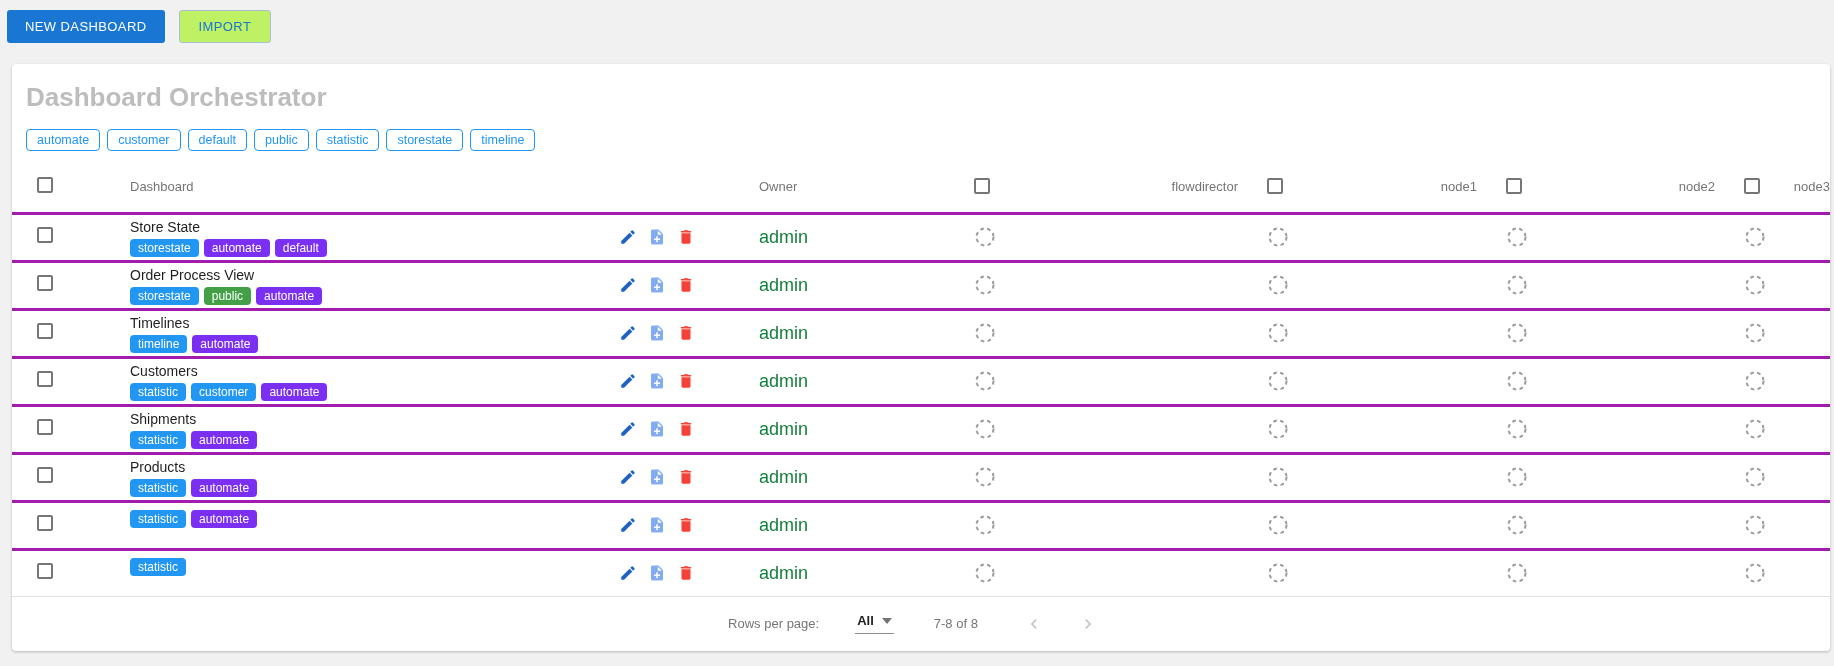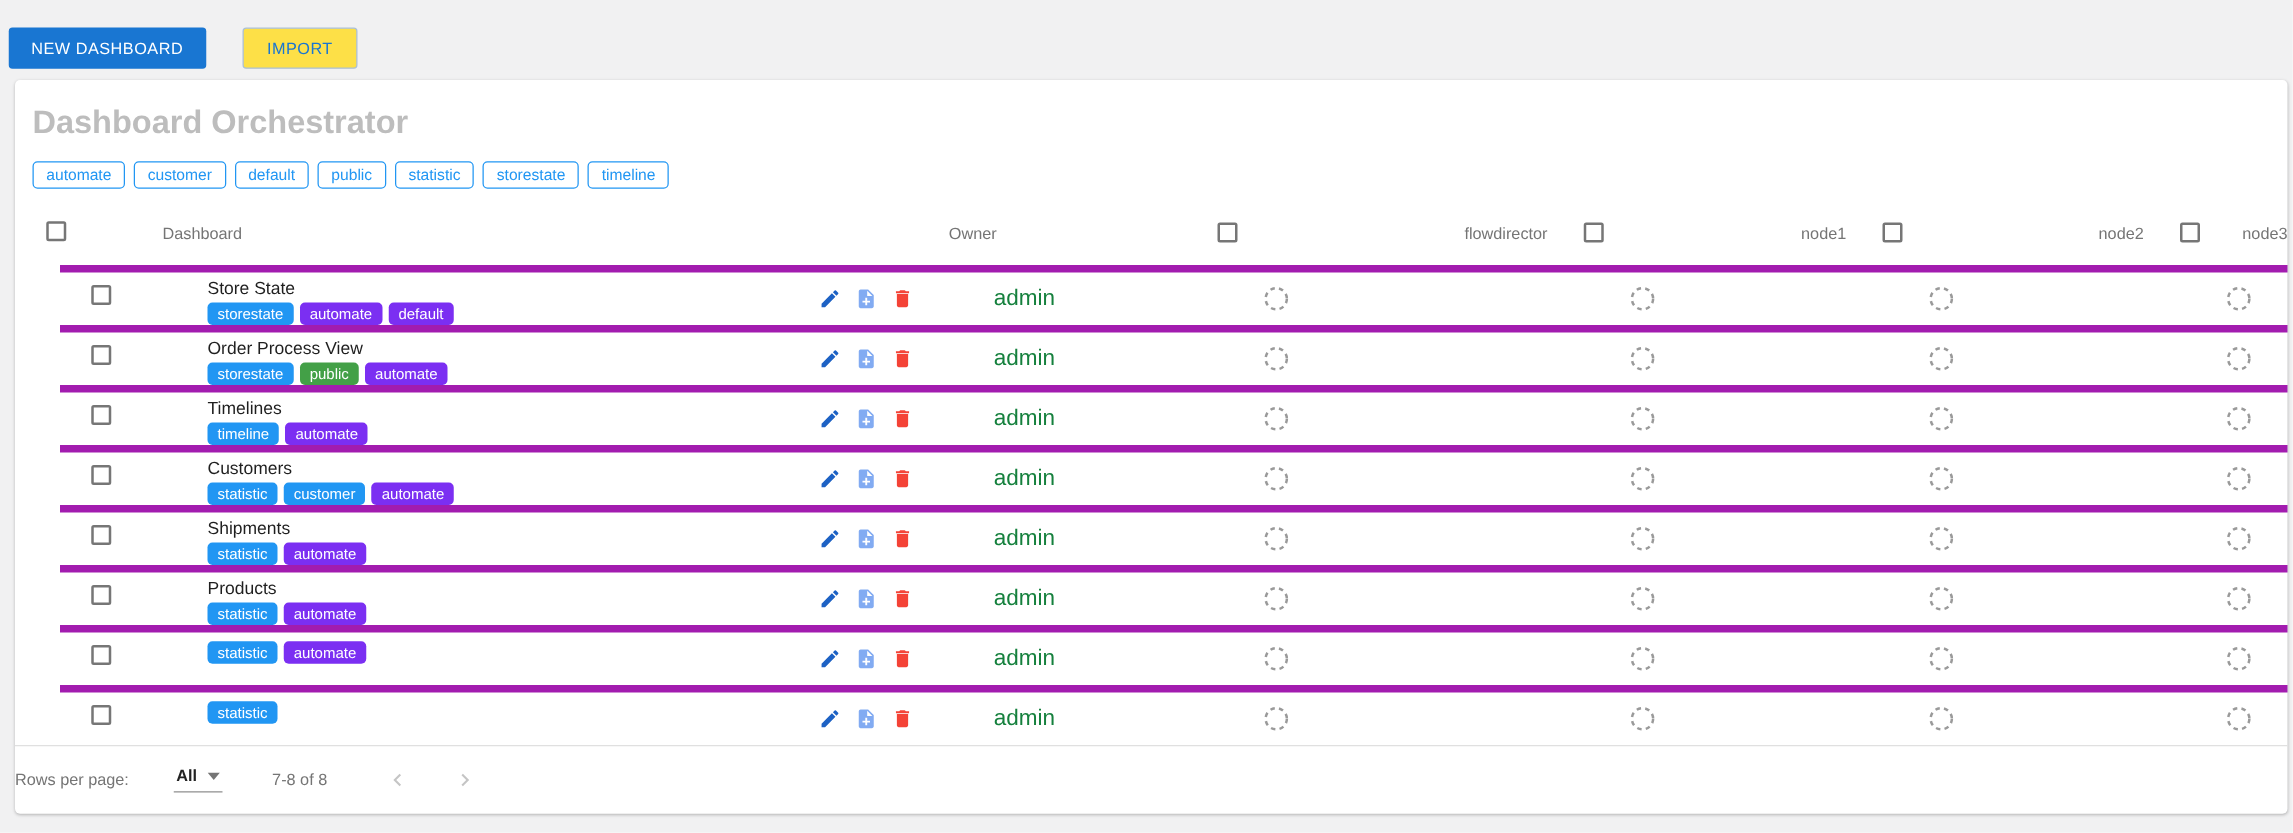--- a/index.html
+++ b/index.html
@@ -3,28 +3,28 @@
 <meta charset="utf-8">
 <style>
   * { box-sizing: border-box; margin: 0; padding: 0; }
   html, body {
     width: 1834px; height: 666px;
     background: #f1f1f2;
     font-family: "Liberation Sans", sans-serif;
     overflow: hidden;
   }
   
-  .toolbar { padding: 22px 0 0 7px; display: flex; gap: 29px; align-items: flex-end; }
+  .toolbar { padding: 10px 0 0 7px; display: flex; gap: 14px; align-items: flex-end; }
   .btn-primary {
     background: var(--accent-blue); color: #fff; border: none;
     height: 33px; padding: 0 18px; font-size: 13px; letter-spacing: .4px;
     border-radius: 3px; font-family: inherit; cursor: pointer;
   }
   .btn-outline {
-    background: #fde047; color: var(--accent-blue); border: 1px solid #a9bfd8;
+    background: #bef264; color: var(--accent-blue); border: 1px solid #a9bfd8;
     height: 33px; padding: 0 19px; font-size: 13px; letter-spacing: .4px;
     border-radius: 3px; font-family: inherit; cursor: pointer;
   }
   
   .card {
     position: absolute; left: 12px; top: 64px; width: 1818px; height: 587px;
     background: #fff; border-radius: 4px;
     box-shadow: 0 1px 3px rgba(0,0,0,.18), 0 1px 2px rgba(0,0,0,.08);
     display: flex; flex-direction: column;
   }
@@ -47,39 +47,39 @@
   .thead { margin-top: 10px; height: 51px; color: #757575; font-size: 13px; }
   .cell-check { padding-left: 25px; }
   .cell-name  { padding-left: 24px; }
   .cell-actions { padding-left: 14px; display: flex; gap: 11px; align-items: center; }
   .cell-owner { padding-left: 8px; }
   .cell-node  { padding-left: 13px; display: flex; gap: 9px; align-items: center; justify-content: space-between; }
   .checkbox {
     width: 16px; height: 16px; border: 2px solid #767676; border-radius: 2px;
     background: #fff; display: inline-block; cursor: pointer; flex: 0 0 auto;
   }
-  .trow { height: 48px; border-top: 6px solid #a21caf; margin-left: 36px; }
+  .trow { height: 48px; border-top: 3px solid #a21caf; }
   .rows-wrap { }
   .trow .cell-name { padding-top: 4px; align-self: start; }
   .dash-name { font-size: 14px; color: #1f1f1f; line-height: 17px; }
   .tag-list { margin-top: 3px; display: flex; gap: 5px; }
   .tag {
     color: #fff; font-size: 12px; height: 18px; padding: 0 8px; border-radius: 4px;
     display: inline-flex; align-items: center;
   }
   .tag-blue   { background: var(--tag-blue); }
   .tag-purple { background: var(--tag-purple); }
   .tag-green  { background: var(--tag-green); }
   .owner-text { font-size: 18px; color: #15803d; }
   .icon-btn { background: none; border: none; padding: 0; cursor: pointer; line-height: 0; }
   
   .rows-end { border-top: 1px solid #e0e0e0; }
   
   .tfoot {
-    height: 55px; display: flex; align-items: center; justify-content: flex-start;
+    height: 55px; display: flex; align-items: center; justify-content: center;
     color: #757575; font-size: 13px; padding-right: 16px;
   }
   .rpp-label { margin-right: 36px; }
   .rpp-select {
     display: inline-flex; align-items: center; gap: 8px;
     border-bottom: 1px solid #8f8f8f; padding: 0 2px 5px 2px; cursor: pointer; font-weight: bold;
   }
   .rpp-value { color: #222; }
   .range-label { margin-left: 40px; }
   .pager { display: flex; gap: 34px; margin-left: 46px; }

